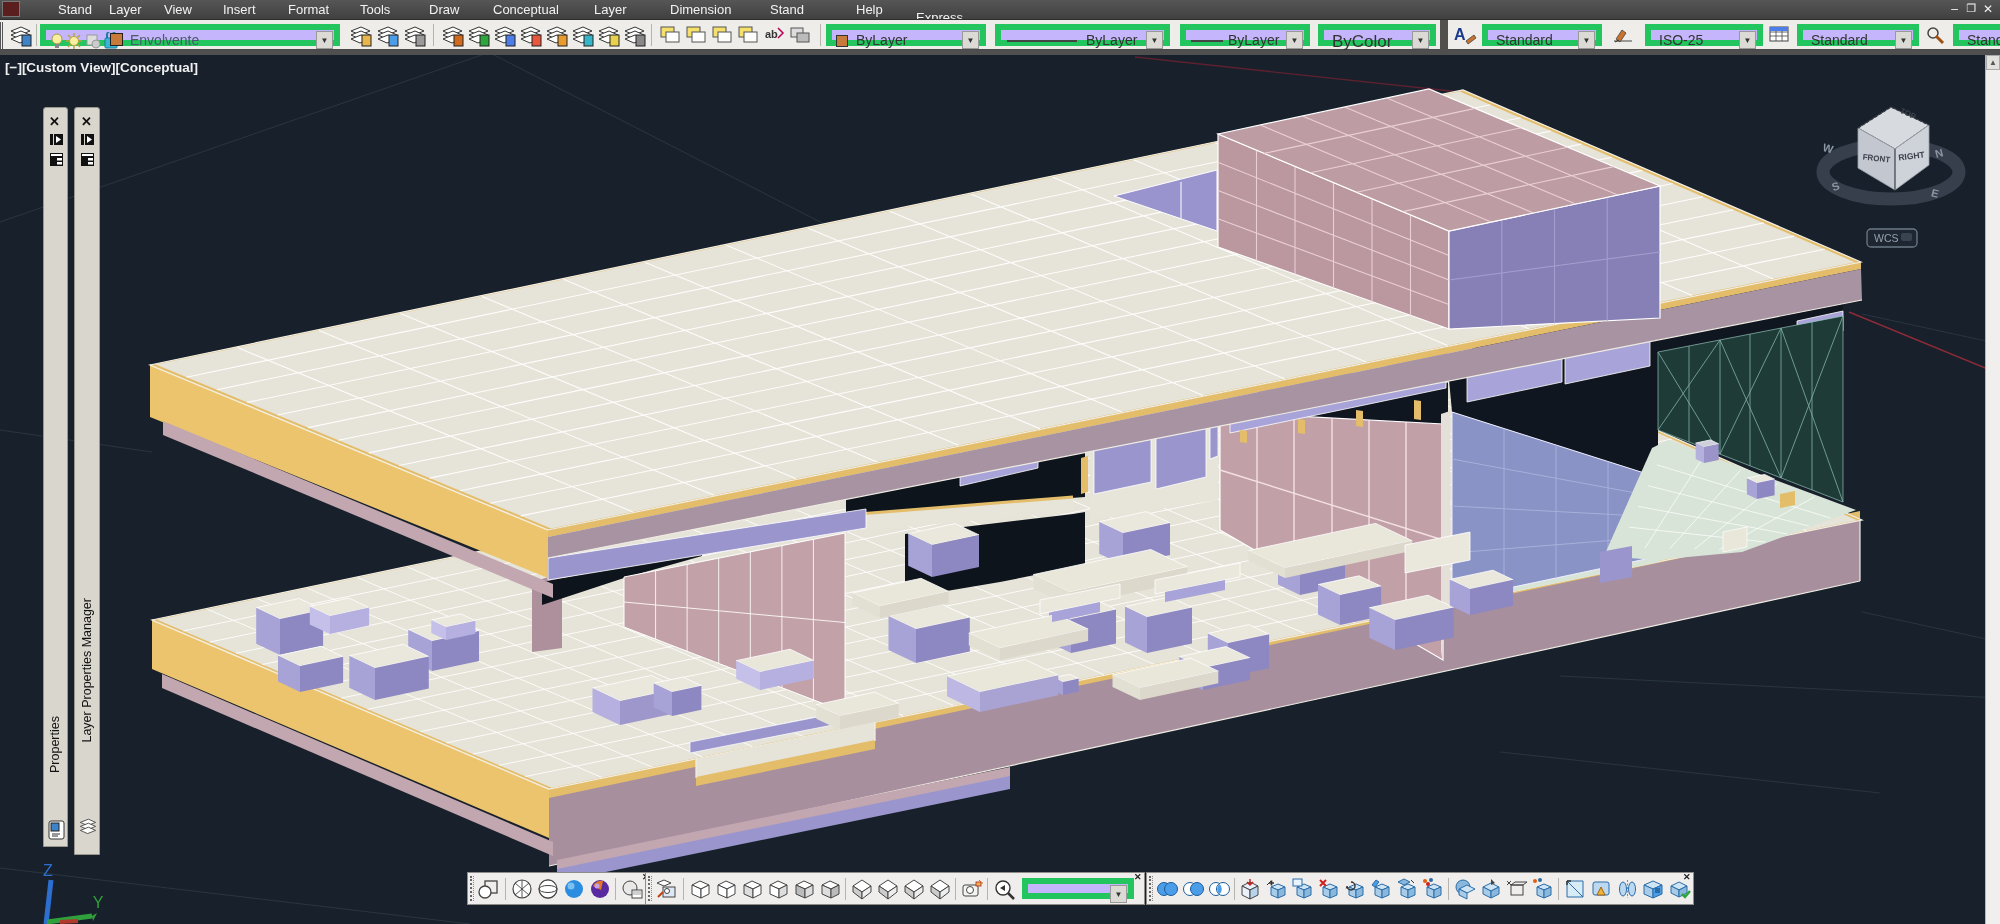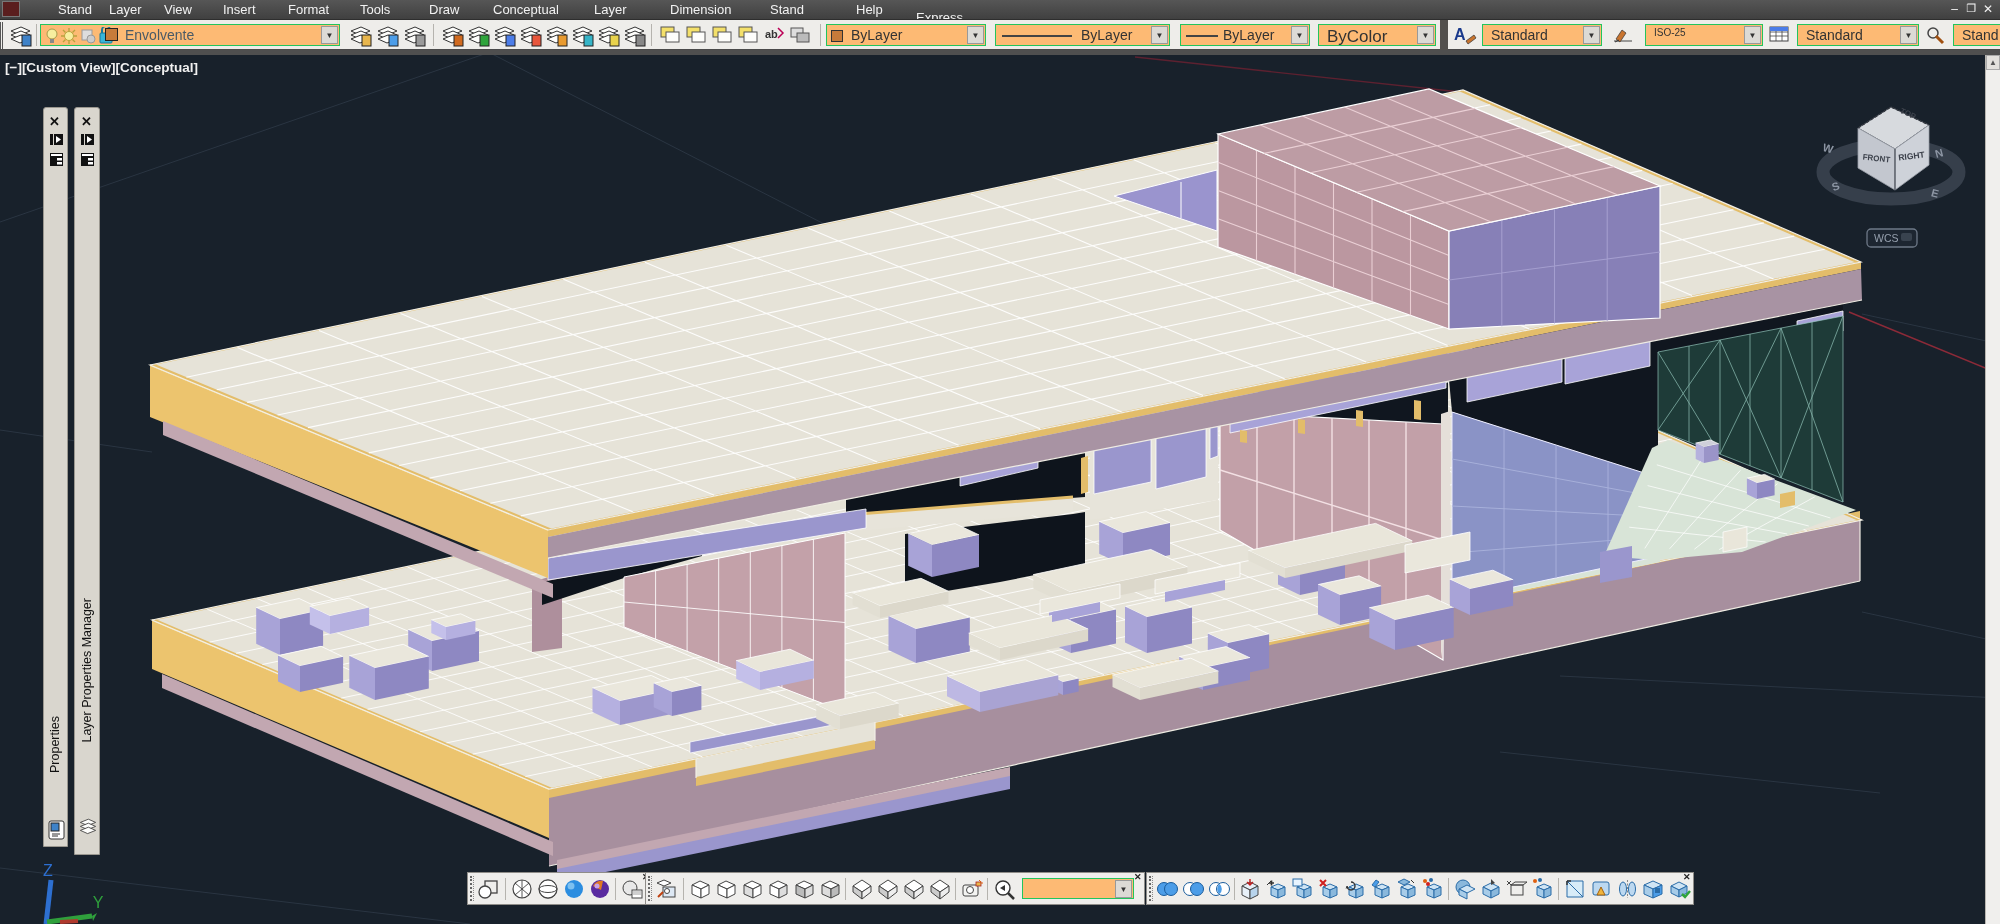--- a/index.html
+++ b/index.html
@@ -1,19 +1,19 @@
 <!DOCTYPE html>
 <html><head><meta charset="utf-8"><style>
 *{margin:0;padding:0;box-sizing:border-box}
 body{width:2000px;height:924px;overflow:hidden;font-family:"Liberation Sans",sans-serif;background:#18212b;position:relative}
 .menubar{position:absolute;left:0;top:0;width:2000px;height:19px;background:linear-gradient(#565656,#404040);color:#f2f2f2;font-size:13px}
 .tbrow{position:absolute;left:0;top:19px;width:2000px;height:31px;background:#eeedea;border-top:1px solid #2e2e2e;border-bottom:1px solid #4a4a4a}
 .sep2{position:absolute;left:0;top:50px;width:2000px;height:5px;background:#4f4f4f}
 .viewport{position:absolute;left:0;top:55px;width:2000px;height:869px;background:#18212b}
-.combo{position:absolute;height:22px;top:4px;background:#fdba74;border:1px solid #22c55e;font-size:13px;color:#444}
+.combo{position:absolute;height:22px;top:4px;background:#c4b5fd;border:6px solid #22c55e;font-size:13px;color:#444}
 .combo .arr{position:absolute;right:1px;top:1px;width:17px;height:18px;background:#dcdad5;border:1px solid #999;text-align:center;font-size:8px;color:#333;line-height:18px}
 .tbtn{position:absolute;top:3px;width:25px;height:25px}
 .vsep{position:absolute;top:4px;width:1px;height:22px;background:#b5b3ae}
 .vlabel{color:#f0f0f0;font-weight:bold;font-size:13.5px;position:absolute;left:5px;top:5px}
 .panelstrip{position:absolute;background:#d9d6ce;border:1px solid #9a978f;border-radius:3px 3px 0 0}
 .pstext{position:absolute;writing-mode:vertical-rl;transform:rotate(180deg);font-size:12.5px;color:#111}
 .btoolbar{position:absolute;background:#efeeec;border:1px solid #8f8d89;height:33px}
 .grip{position:absolute;left:2px;top:3px;width:4px;height:25px;border-left:2px dotted #666;border-right:1px dotted #888}
 .bx{position:absolute;top:0px;width:9px;height:9px;font-size:9px;line-height:9px;color:#222;font-weight:bold}
 .scroll{position:absolute;right:0;top:0;width:15px;height:869px;background:#f0efed;border-left:1px solid #b9b6b0}
@@ -207,21 +207,21 @@
     <div class="combo" style="left:1482px;width:120px">
       <span style="position:absolute;left:8px;top:2px;font-size:14px;color:#333">Standard</span>
       <span class="arr">▼</span>
     </div>
     <svg class="tbtn" style="left:1612px" viewBox="0 0 25 25">
       <path d="M2 18 h18" stroke="#444"></path>
       <path d="M4 16 l6 -9 l4 3 l-6 9 z" fill="#c8742f" stroke="#333" stroke-width="0.7"></path>
       <path d="M3 19 l4 -2" stroke="#333"></path>
     </svg>
     <div class="combo" style="left:1645px;width:118px">
-      <span style="position:absolute;left:8px;top:2px;font-size:10px;color:#333">ISO-25</span>
+      <span style="position:absolute;left:8px;top:2px;font-size:14px;color:#333">ISO-25</span>
       <span class="arr">▼</span>
     </div>
     <svg class="tbtn" style="left:1768px" viewBox="0 0 25 25">
       <rect x="2" y="4" width="18" height="14" fill="#fff" stroke="#444"></rect>
       <path d="M2 9h18M2 13h18M8 4v14M14 4v14" stroke="#444" stroke-width="0.8"></path>
       <rect x="2" y="4" width="18" height="4" fill="#4c7de8"></rect>
     </svg>
     <div class="combo" style="left:1797px;width:122px">
       <span style="position:absolute;left:8px;top:2px;font-size:14px;color:#333">Standard</span>
       <span class="arr">▼</span>

